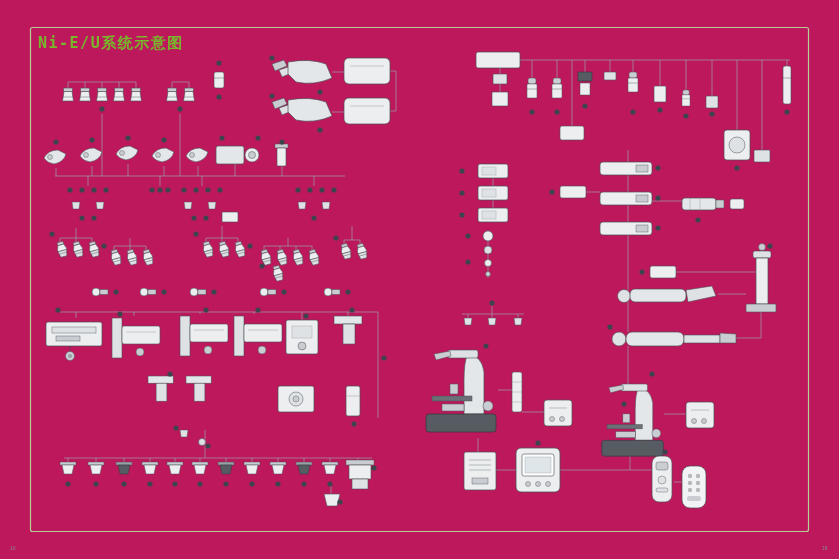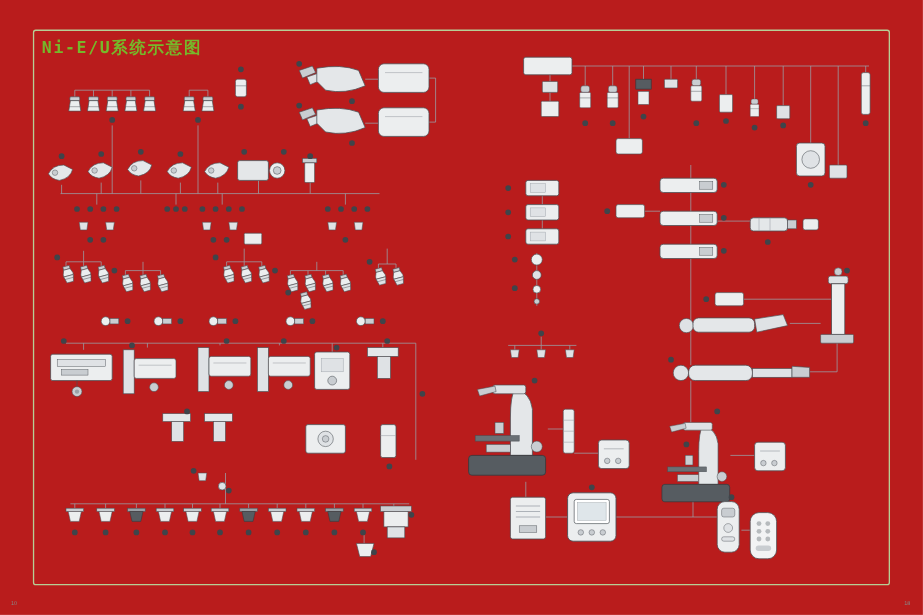--- a/index.html
+++ b/index.html
@@ -1,16 +1,16 @@
 <!DOCTYPE html>
 <html><head>
 <meta charset="utf-8">
 <style>
   html,body{margin:0;padding:0;background:#ffffff;}
-  .page{position:relative;width:839px;height:559px;background:#b91c1c;overflow:hidden;
+  .page{position:relative;width:839px;height:559px;background:#be185d;overflow:hidden;
         font-family:"DejaVu Sans Mono","Liberation Mono",monospace;}
   svg{display:block;}
   .title-text{font-family:"DejaVu Sans Mono","Liberation Mono",monospace;font-weight:bold;letter-spacing:1.5px;}
   .pagenum{font-family:"Liberation Sans",sans-serif;}
 </style>
 </head>
 <body>
 
 <div class="page">
 <svg width="839" height="559" viewBox="0 0 839 559" xmlns="http://www.w3.org/2000/svg">

